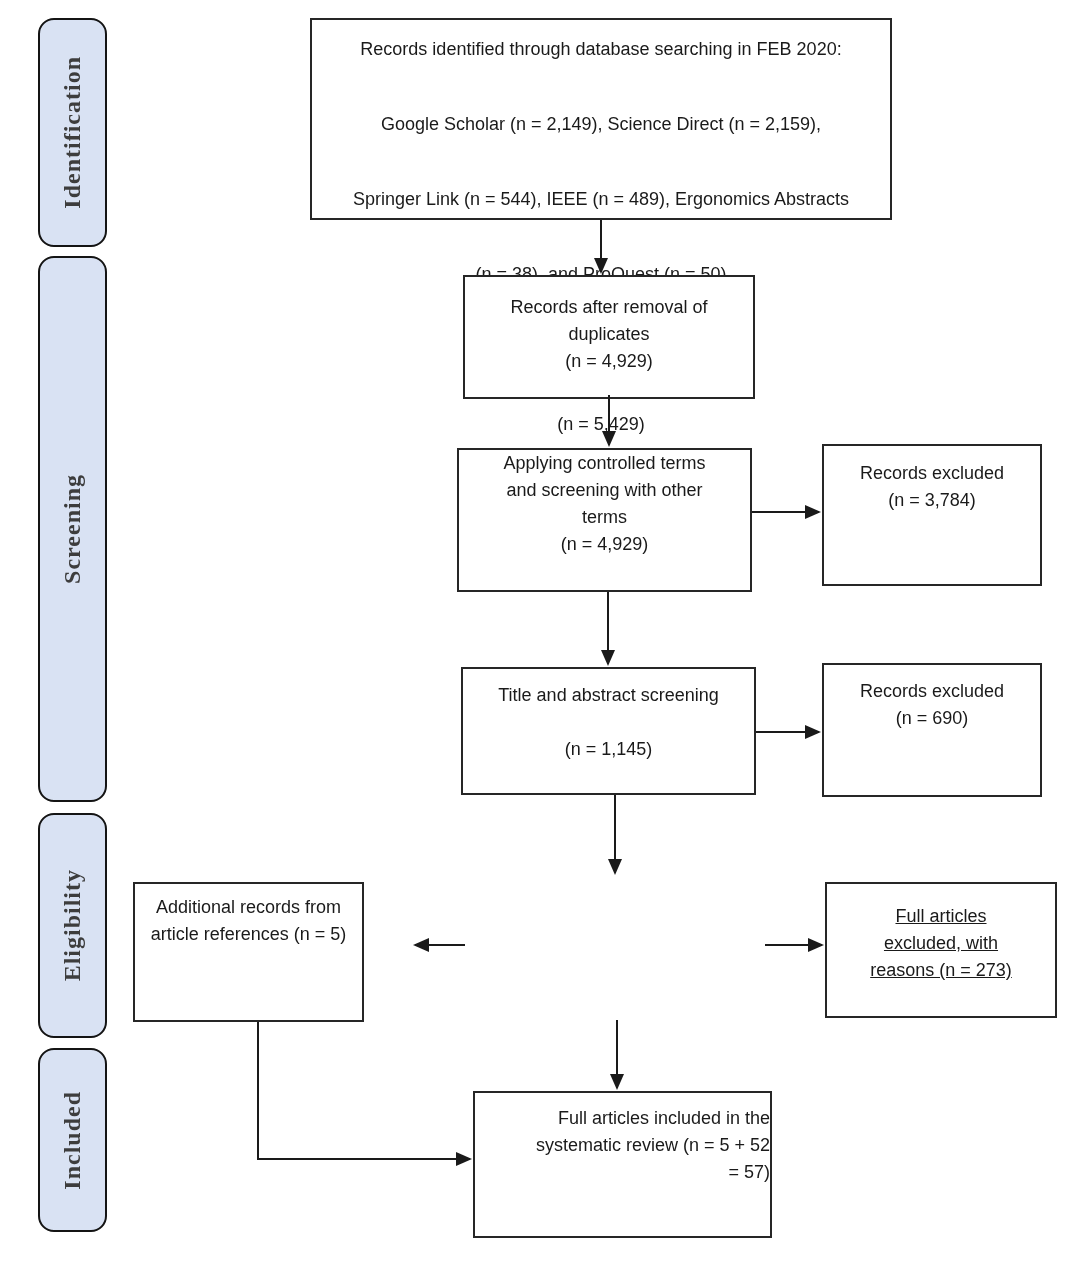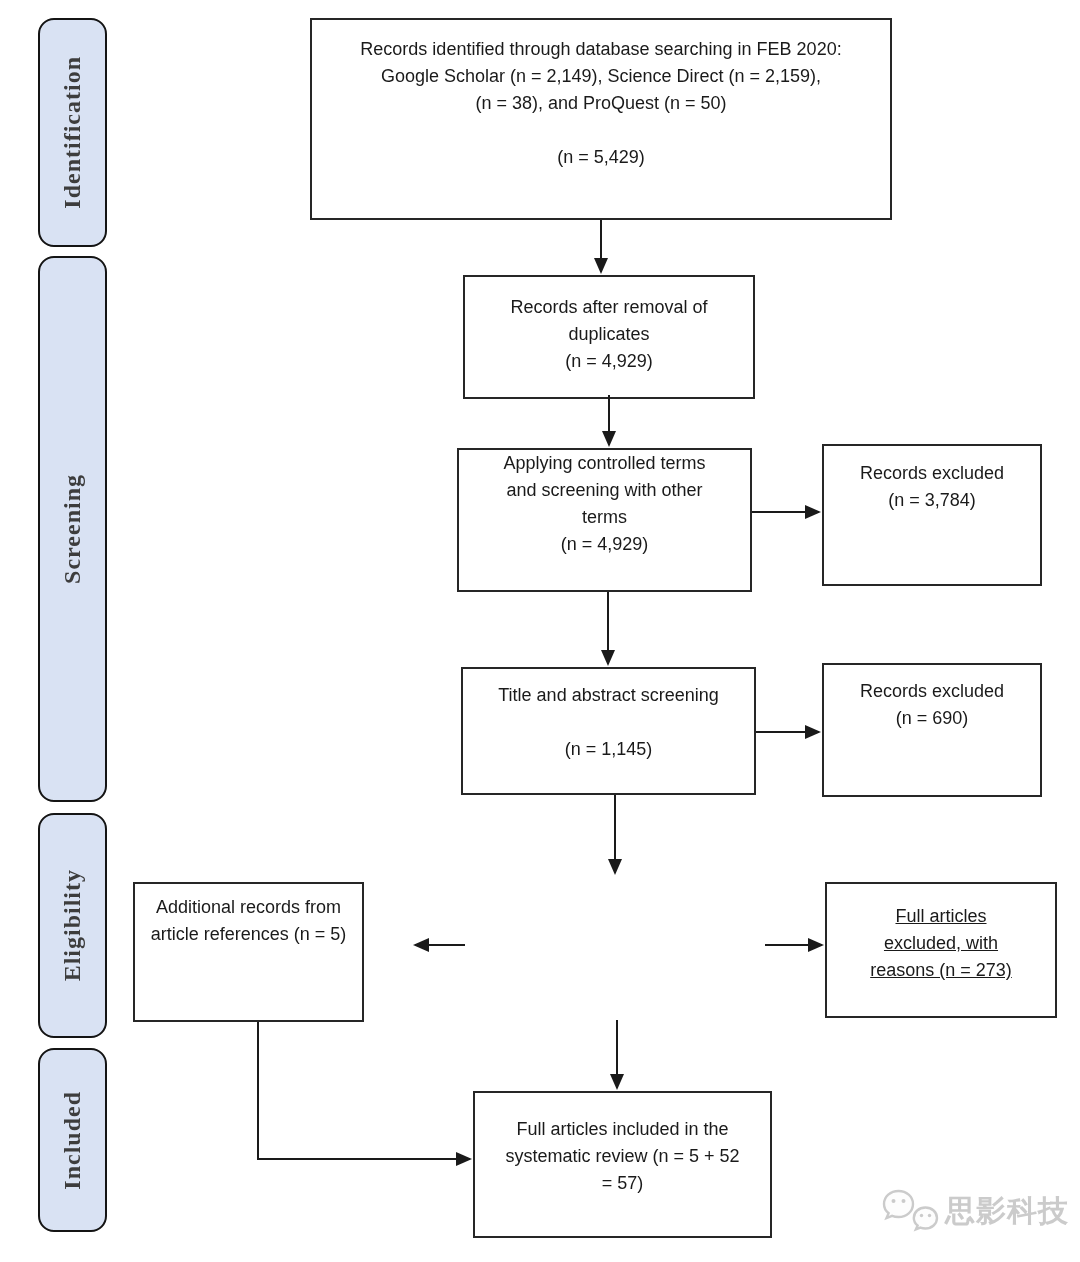--- a/index.html
+++ b/index.html
@@ -39,30 +39,30 @@
     box-sizing:border-box;
     display:flex;flex-direction:column;align-items:center;
     text-align:center;
   }
   .fline{
     font-size:18px;
     line-height:27px;
     min-height:27px;
     white-space:nowrap;
   }
-  #box-identified       {left:310px;top:18px;  width:582px;height:202px;padding-top:16px;}
+  #box-identified       {left:310px;top:18px;  width:582px;height:202px;padding-top:16px;gap:48px;}
   #box-duplicates       {left:463px;top:275px; width:292px;height:124px;padding-top:17px;}
   #box-controlled       {left:457px;top:448px; width:295px;height:144px;}
   #box-excluded-1       {left:822px;top:444px; width:220px;height:142px;padding-top:14px;}
   #box-title-abstract   {left:461px;top:667px; width:295px;height:128px;padding-top:13px;}
   #box-excluded-2       {left:822px;top:663px; width:220px;height:134px;padding-top:13px;}
   #box-additional       {left:133px;top:882px; width:231px;height:140px;padding-top:10px;}
   #box-fulltext         {left:465px;top:876px; width:300px;height:144px;padding-top:14px;}
   #box-full-excluded    {left:825px;top:882px; width:232px;height:136px;padding-top:19px;text-decoration:underline;}
-  #box-included-final   {left:473px;top:1091px;width:299px;height:147px;padding-top:23px;}
+  #box-included-final   {left:473px;top:1091px;width:299px;height:147px;padding-top:12px;align-items:flex-end;}
   
   #arrows{position:absolute;left:0;top:0;pointer-events:none;}
   
   #watermark{
     position:absolute;left:882px;top:1188px;
     display:flex;align-items:center;gap:5px;
     opacity:0.9;
   }
   #watermark-text{
     font-size:30px;
@@ -87,20 +87,21 @@
   <div class="stage" style="top:813px;height:225px;">
     <span class="stage-label">Eligibility</span>
   </div>
   <div class="stage" style="top:1048px;height:184px;">
     <span class="stage-label">Included</span>
   </div>
 
   <div class="fbox" id="box-identified">
     <div class="fline">Records identified through database searching in FEB 2020:</div>
     <div class="fline">Google Scholar (n = 2,149), Science Direct (n = 2,159),</div>
+    <div class="fline">Springer Link (n = 544), IEEE (n = 489), Ergonomics Abstracts</div>
     <div class="fline">(n = 38), and ProQuest (n = 50)</div>
     <div class="fline"></div>
     <div class="fline">(n = 5,429)</div>
   </div>
 
   <div class="fbox" id="box-duplicates">
     <div class="fline">Records after removal of</div>
     <div class="fline">duplicates</div>
     <div class="fline">(n = 4,929)</div>
   </div>
@@ -159,29 +160,14 @@
       <line x1="608" y1="592" x2="608" y2="664" marker-end="url(#ah)"></line>
       <line x1="756" y1="732" x2="819" y2="732" marker-end="url(#ah)"></line>
       <line x1="615" y1="795" x2="615" y2="873" marker-end="url(#ah)"></line>
       <line x1="465" y1="945" x2="415" y2="945" marker-end="url(#ah)"></line>
       <line x1="765" y1="945" x2="822" y2="945" marker-end="url(#ah)"></line>
       <line x1="617" y1="1020" x2="617" y2="1088" marker-end="url(#ah)"></line>
       <polyline points="258,1022 258,1159 470,1159" marker-end="url(#ah)"></polyline>
     </g>
   </svg>
 
-  <div id="watermark">
-    <svg width="58" height="46" viewBox="0 0 58 46">
-      <g stroke="#c6c6c6" stroke-width="2.4" fill="#fdfdfd">
-        <path d="M31 16 C31 23.5 24.5 29 16.5 29 C14.2 29 12 28.6 10.1 27.8 L4.5 30 L6.6 25.2 C3.8 23 2 19.8 2 16 C2 8.5 8.5 3 16.5 3 C24.5 3 31 8.5 31 16 Z"></path>
-        <path d="M55 30 C55 36 49.8 40.5 43.4 40.5 C41.6 40.5 39.9 40.2 38.4 39.6 L33.9 41.4 L35.6 37.5 C33.3 35.7 31.8 33.1 31.8 30 C31.8 24 37 19.5 43.4 19.5 C49.8 19.5 55 24 55 30 Z"></path>
-      </g>
-      <g fill="#c6c6c6">
-        <circle cx="11.5" cy="13" r="2"></circle>
-        <circle cx="21.5" cy="13" r="2"></circle>
-        <circle cx="39.5" cy="27.5" r="1.7"></circle>
-        <circle cx="47.5" cy="27.5" r="1.7"></circle>
-      </g>
-    </svg>
-    <span id="watermark-text">思影科技</span>
-  </div>
 
 </div>
 
 </body></html>

